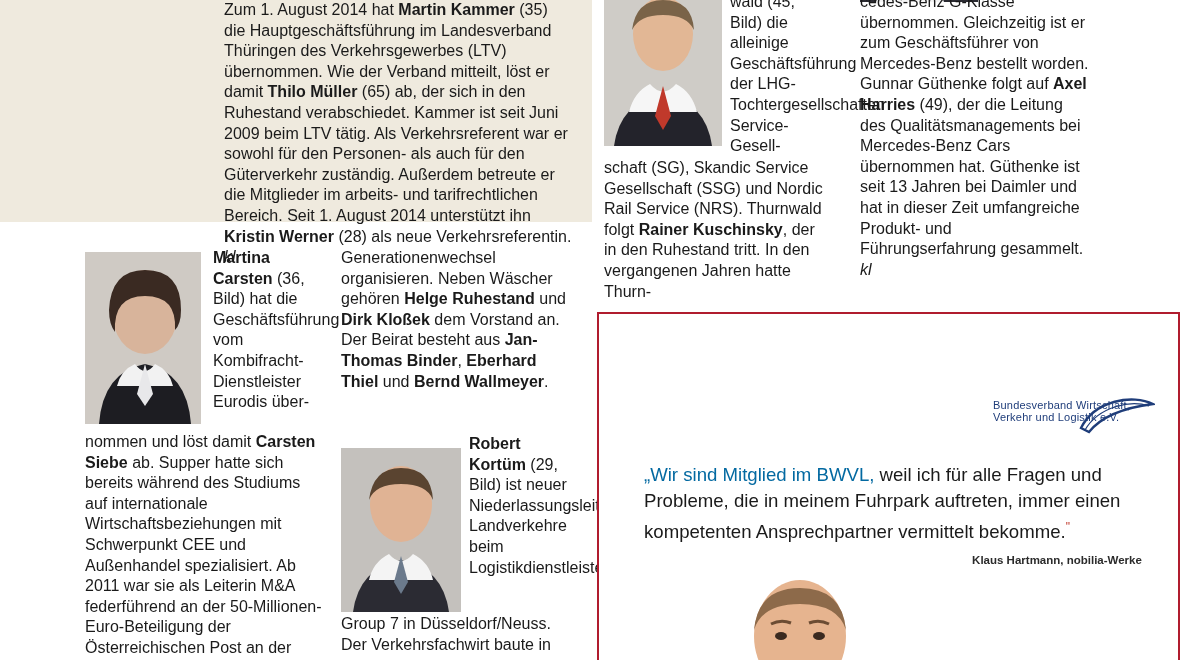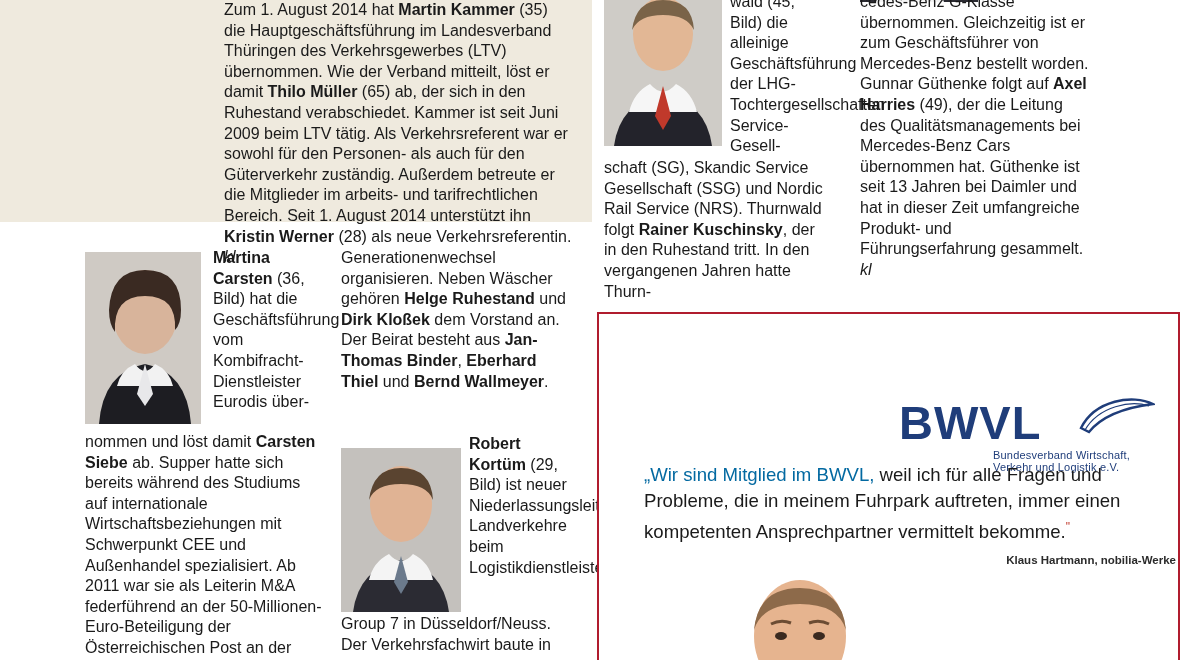--- a/index.html
+++ b/index.html
@@ -163,22 +163,21 @@
     vertical-align:super;
   }
   .ad-attr{
     position:absolute;
     left:358px;top:240px;
     width:200px;
     font-family:"Liberation Sans", sans-serif;
     font-weight:bold;
     font-size:11.5px;
     color:#2b2b2b;
-    text-align:right;
-    margin-left:19px;
+    text-align:center;
   }
   .ad-face{
     position:absolute;
     left:136px;top:260px;
     width:130px;height:92px;
     overflow:hidden;
   }
 
   
   .bottom-strip{
@@ -250,21 +249,20 @@
   </div>
   <div class="col4-text col-text">cedes-Benz G-Klasse übernommen. Gleichzeitig ist er zum Geschäftsführer von Mercedes-Benz bestellt worden. Gunnar Güthenke folgt auf <b>Axel Harries</b> (49), der die Leitung des Qualitätsmanagements bei Mercedes-Benz Cars übernommen hat. Güthenke ist seit 13 Jahren bei Daimler und hat in dieser Zeit umfangreiche Produkt- und Führungserfahrung gesammelt.  <span class="ital">kl</span></div>
 
   <div class="ad">
 
     <div class="ad-logo">
       <svg class="ad-swoosh" viewBox="0 0 76 40" aria-hidden="true">
         <path d="M2 34 C16 6 54 0 74 10 C58 12 26 18 10 38 Z" fill="none" stroke="#1f3d7a" stroke-width="2.4"></path>
         <path d="M6 36 C20 12 52 6 70 12" fill="none" stroke="#1f3d7a" stroke-width="1.2"></path>
       </svg>
-      <div class="bwvl">BWVL</div>
       <div class="bwvl-sub">Bundesverband Wirtschaft, Verkehr und Logistik e.V.</div>
     </div>
 
     <div class="ad-quote">
       <span class="red">„Wir sind Mitglied im BWVL,</span><span> weil ich für alle Fragen und Probleme, die in meinem Fuhrpark auftreten, immer einen kompetenten Ansprechpartner vermittelt bekomme.</span><span class="q-end">"</span>
     </div>
 
     <div class="ad-attr">Klaus Hartmann, nobilia-Werke</div>
 
     <div class="ad-face">

